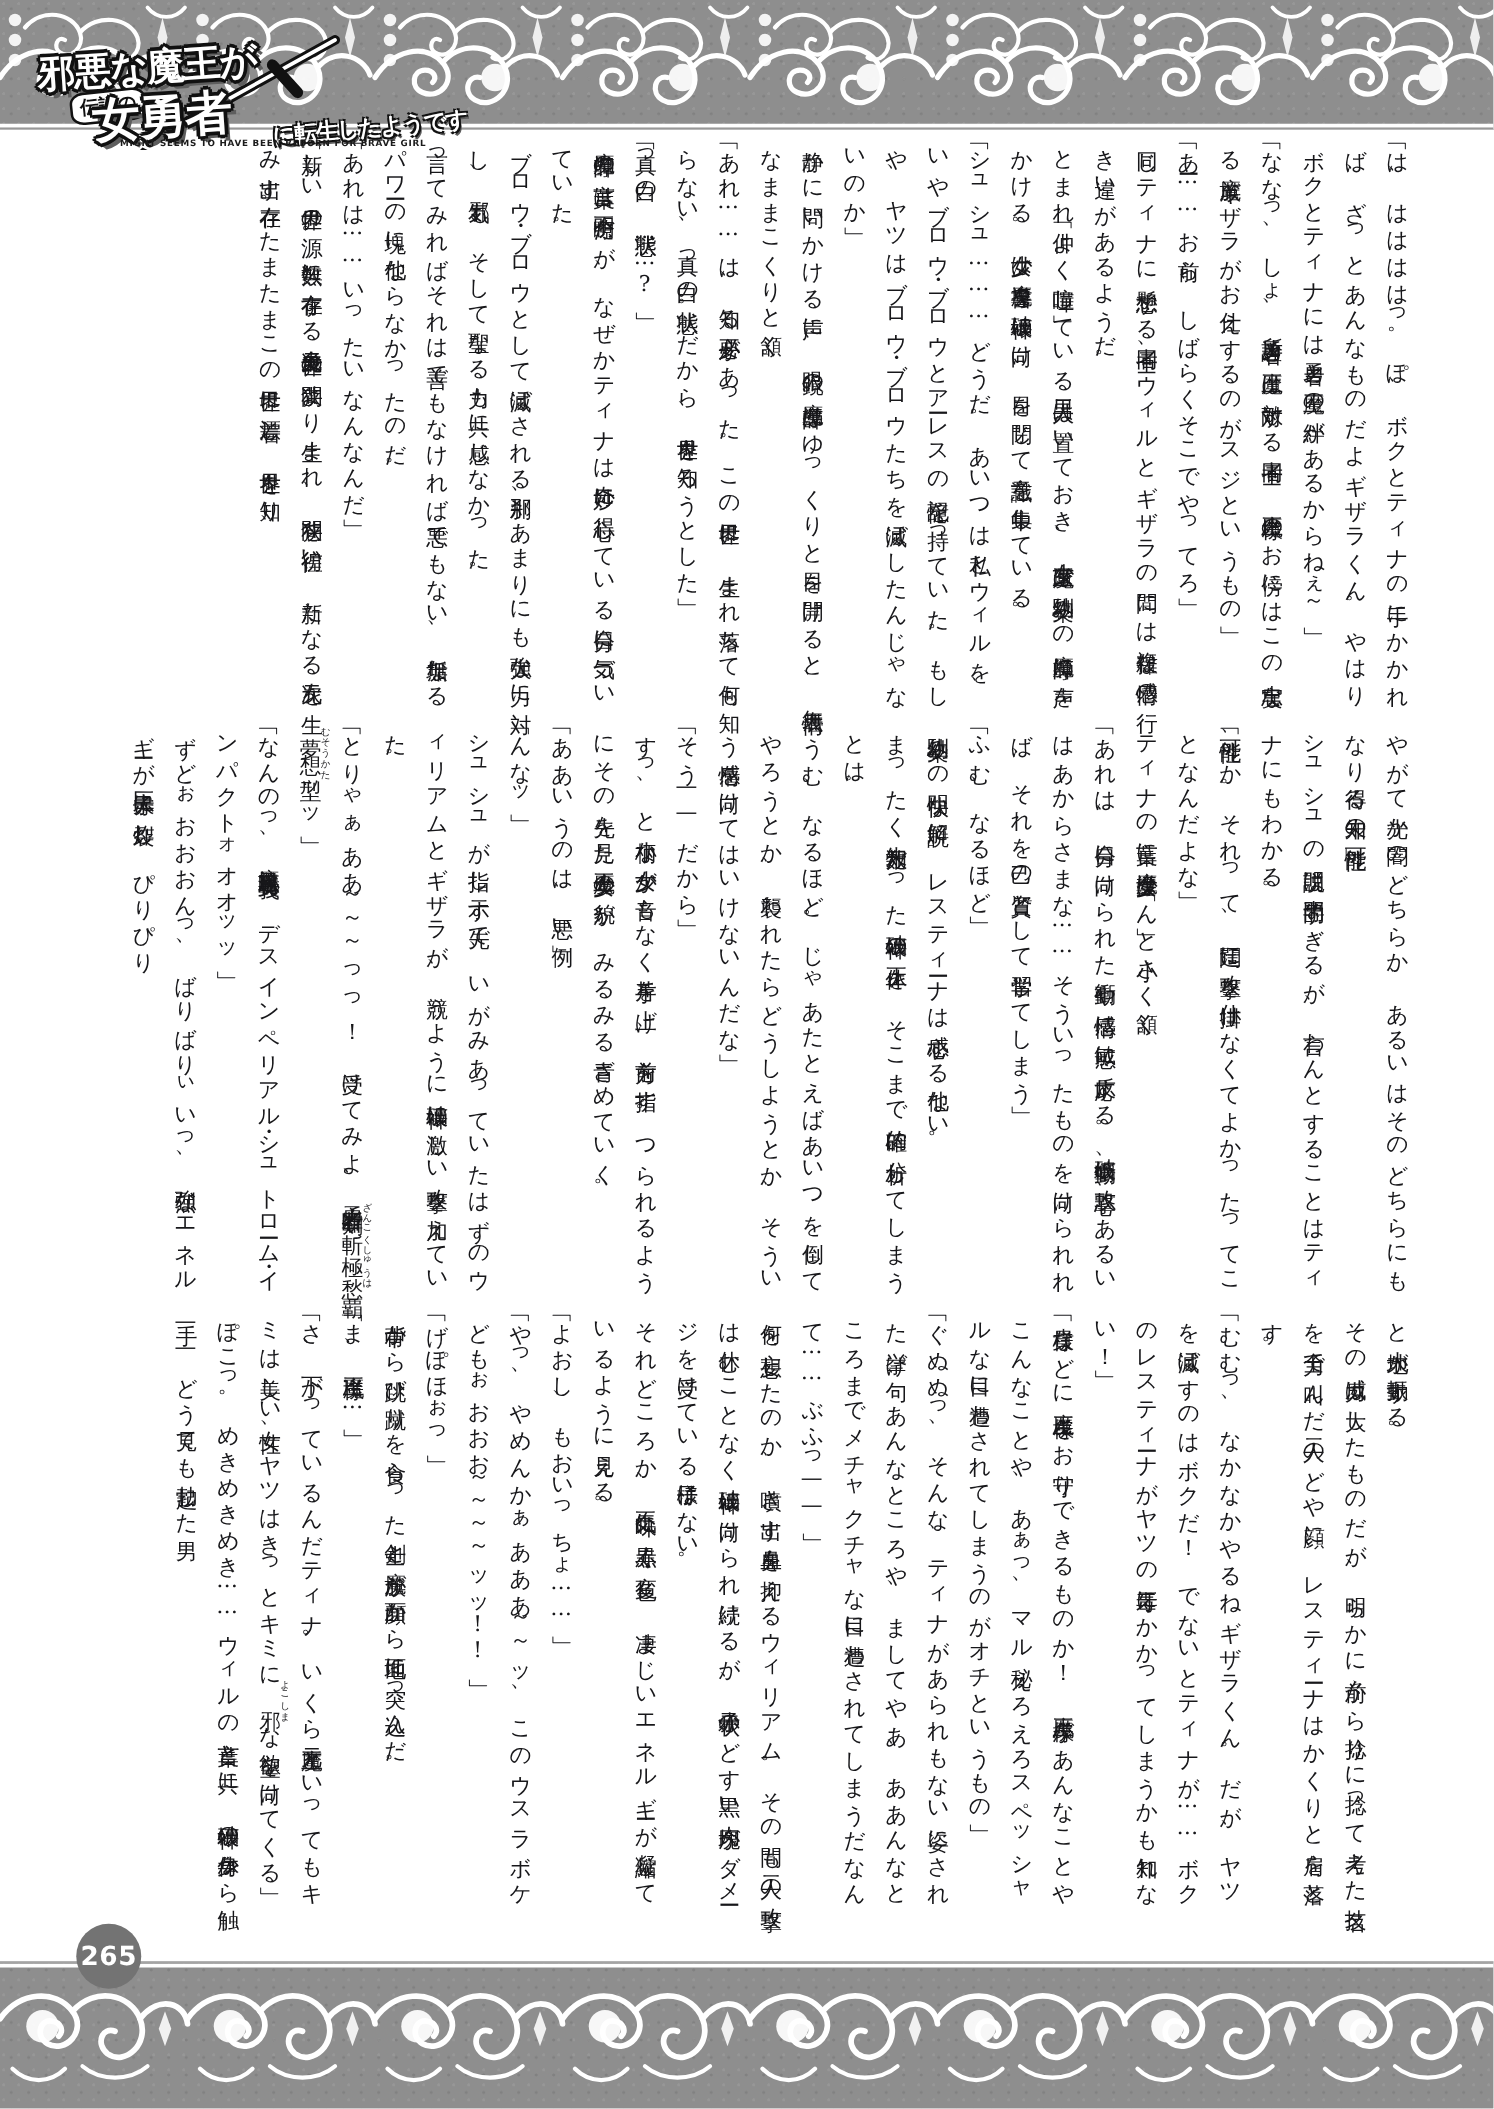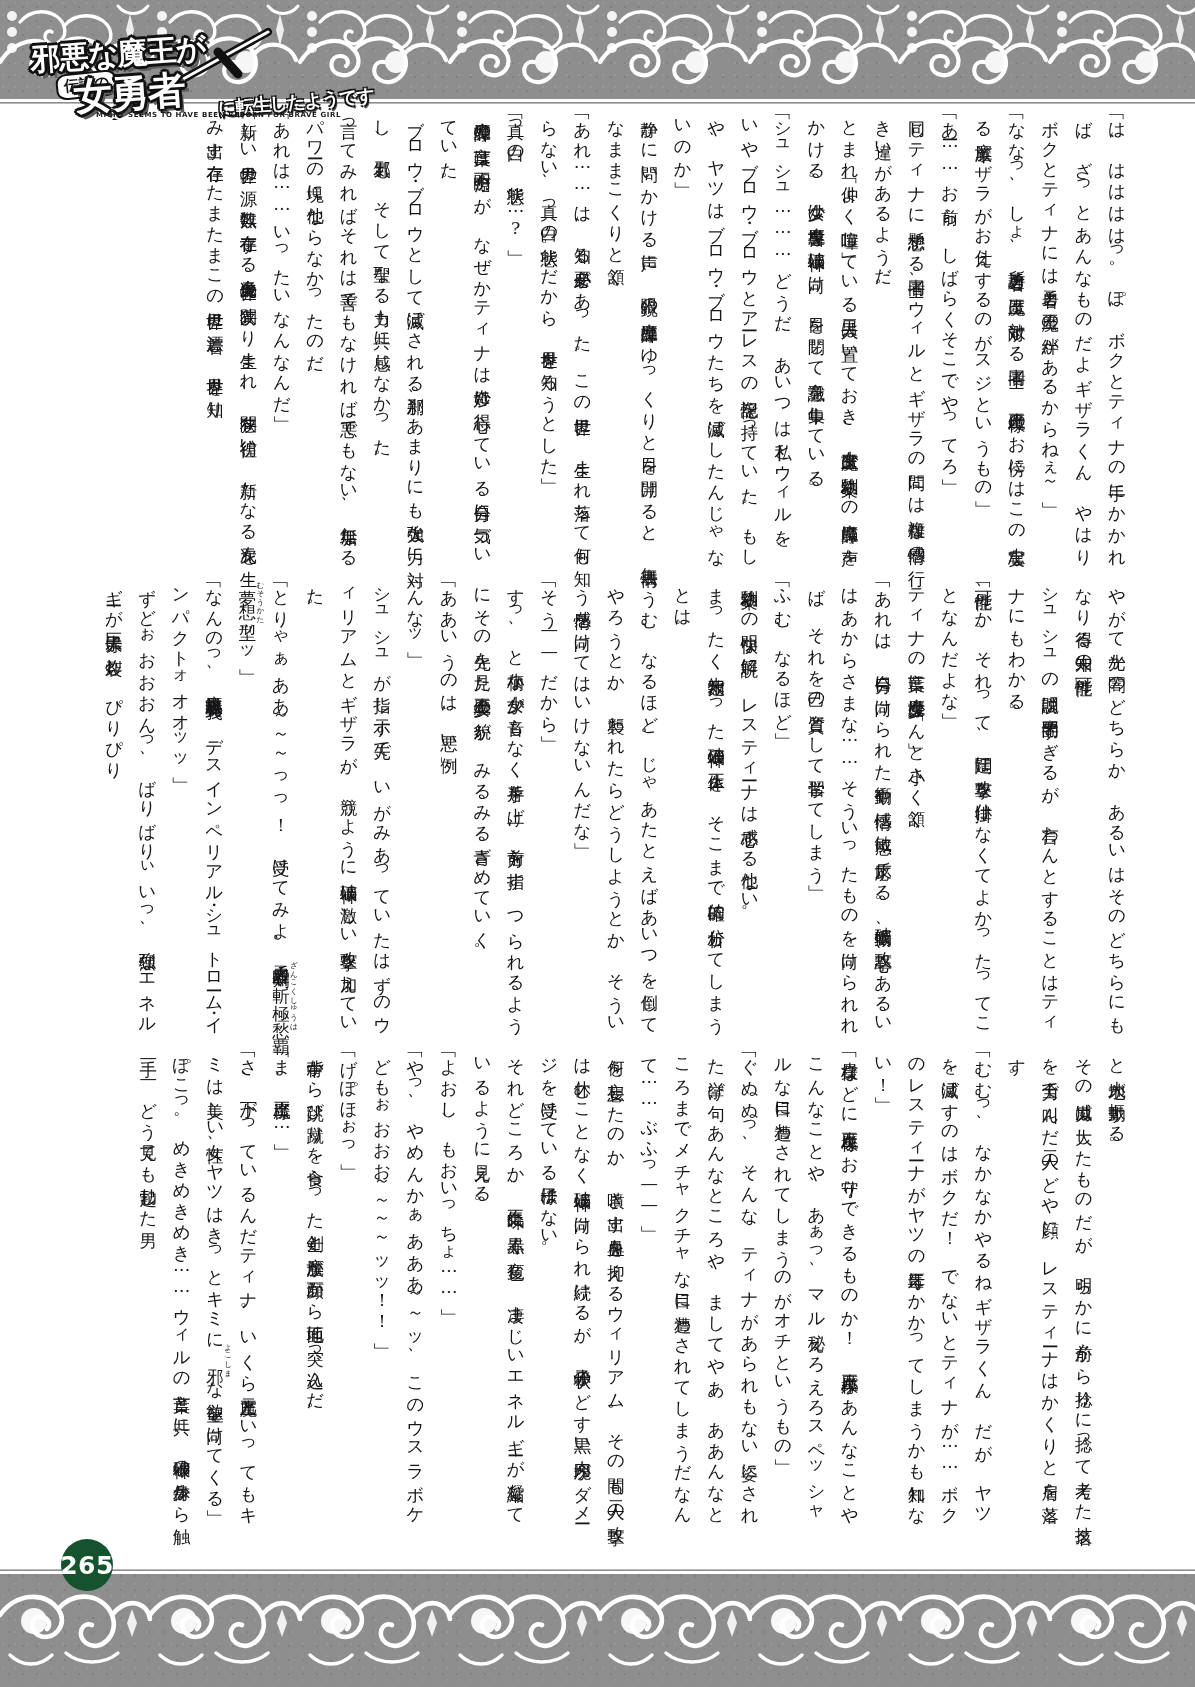--- a/index.html
+++ b/index.html
@@ -155,27 +155,27 @@
   rt { font-size: 7.6px; letter-spacing: 0; line-height: 1; }
 
   
   .pagenum {
     position: absolute;
     left: 61px;
     bottom: 96px;
     width: 52px;
     height: 52px;
     border-radius: 50%;
-    background: #14532d;
+    background: #737373;
     color: #ffffff;
     display: flex;
     align-items: center;
     justify-content: center;
     font-family: "DejaVu Sans", "Liberation Sans", sans-serif;
-    font-size: 25px;
+    font-size: 21px;
     font-weight: bold;
     letter-spacing: .5px;
     z-index: 7;
   }
 </style>
 </head>
 <body>
 
 <div class="page">
 

